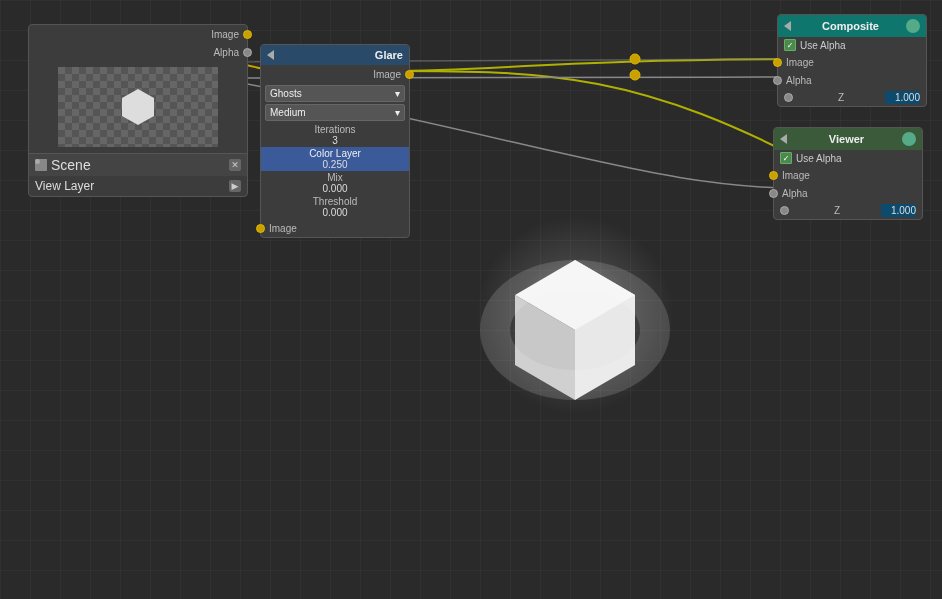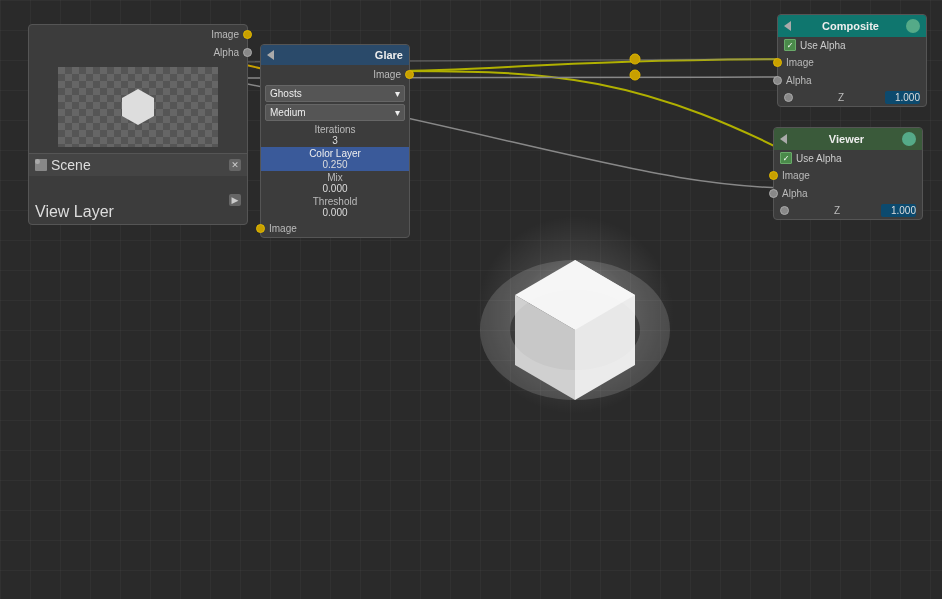--- a/index.html
+++ b/index.html
@@ -128,23 +128,22 @@
 
     .view-layer-row {
       display: flex;
       align-items: center;
       padding: 3px 6px;
       gap: 4px;
     }
 
     .view-layer-row .layer-name {
       flex: 1;
-      font-size: 16px;
+      font-size: 12px;
       color: #ddd;
-      margin-top: 24px;
     }
 
     .view-layer-row .arrow-btn {
       width: 12px; height: 12px;
       background: #666;
       border-radius: 2px;
       cursor: pointer;
       display: flex;
       align-items: center;
       justify-content: center;

